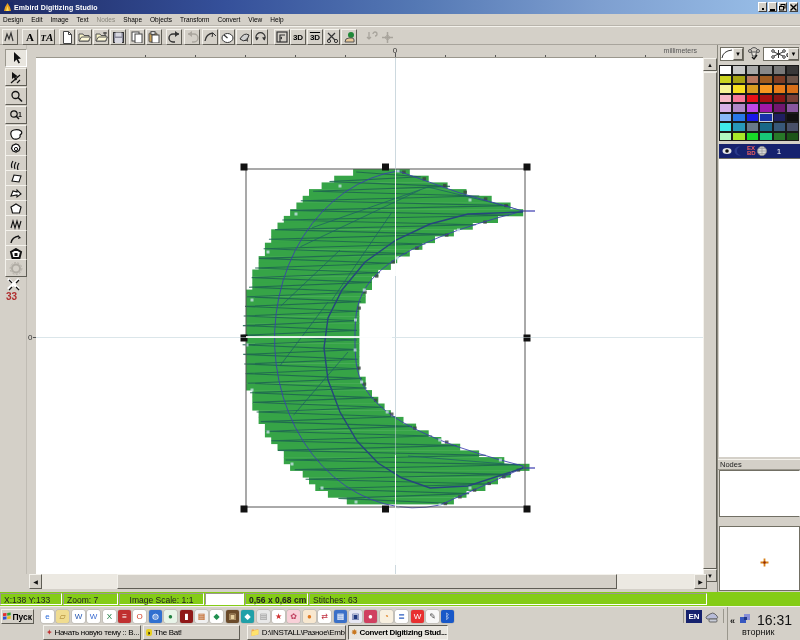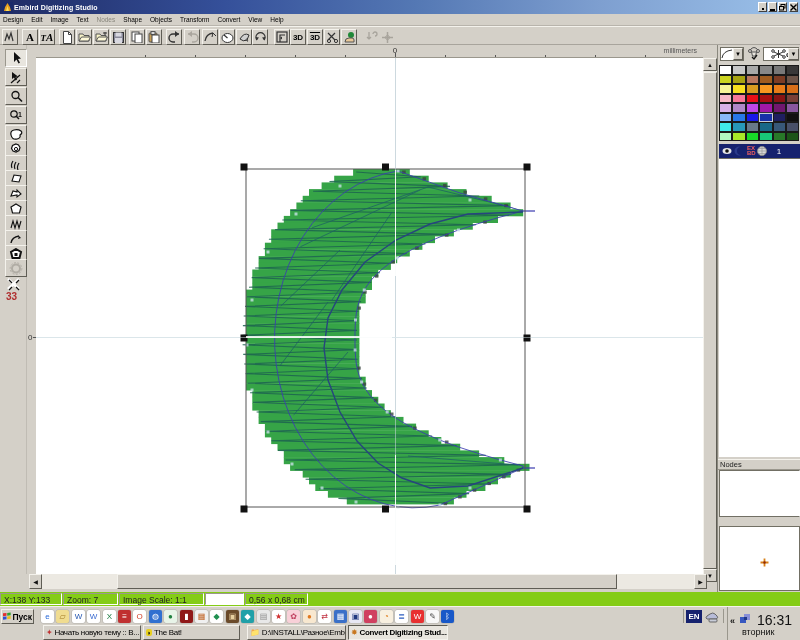--- a/index.html
+++ b/index.html
@@ -556,23 +556,24 @@
     <div style="position:absolute;left:1px;top:481px;width:81px;height:65px;background:#fff;border:1px solid #716f64">
       <svg width="9" height="9" viewBox="0 0 9 9" style="position:absolute;left:40px;top:31px">
         <path d="M4.5 0.5 v8 M0.5 4.5 h8" stroke="#d88018" stroke-width="1.8"></path>
         <circle cx="4.5" cy="4.5" r="1.2" fill="#902808"></circle>
       </svg>
     </div>
   </div>
 <div class="abs" id="status">
     <div class="sf" style="left:0px;width:62px;">X:138  Y:133</div>
     <div class="sf" style="left:63px;width:55px;">Zoom: 7</div>
-    <div class="sf" style="left:119px;width:85px;">Image Scale: 1:1</div>
+    <div class="sf" style="left:119px;width:85px;text-align:center;">Image Scale: 1:1</div>
     <div class="sf" style="left:205px;width:39px;background:#fff;"></div>
-    <div class="sf" style="left:245px;width:63px;">0,56 x 0,68 cm</div>
+    <div class="sf" style="left:245px;width:63px;font-weight:bold;">0,56 x 0,68 cm</div>
+    <div class="sf" style="left:309px;width:398px;">Stitches: 63</div>
   </div>
 <div class="abs" id="task">
     <div class="tkb" style="left:1px;top:2px;width:33px;font-weight:bold;padding:0 1px"><svg width="12" height="11" viewBox="0 0 12 11" style="margin-right:1px">
         <rect x="0" y="1" width="5" height="4" fill="#e03030" transform="skewY(-6)"></rect>
         <rect x="6" y="1" width="5" height="4" fill="#30a030" transform="skewY(-6)"></rect>
         <rect x="0" y="6" width="5" height="4" fill="#3050d0" transform="skewY(-6)"></rect>
         <rect x="6" y="6" width="5" height="4" fill="#e8c020" transform="skewY(-6)"></rect>
       </svg>Пуск</div>
     <span class="ql" style="background:#ffffff;color:#2b6bd8;font-size:8px;text-align:center;line-height:13px;position:absolute;left:41px;top:3px;width:13px;height:13px;box-shadow:0 0 0 0.5px rgba(120,120,120,0.35)">e</span>
     <span class="ql" style="background:#f0dc90;color:#a07820;font-size:8px;text-align:center;line-height:13px;position:absolute;left:56px;top:3px;width:13px;height:13px;box-shadow:0 0 0 0.5px rgba(120,120,120,0.35)">▱</span>

